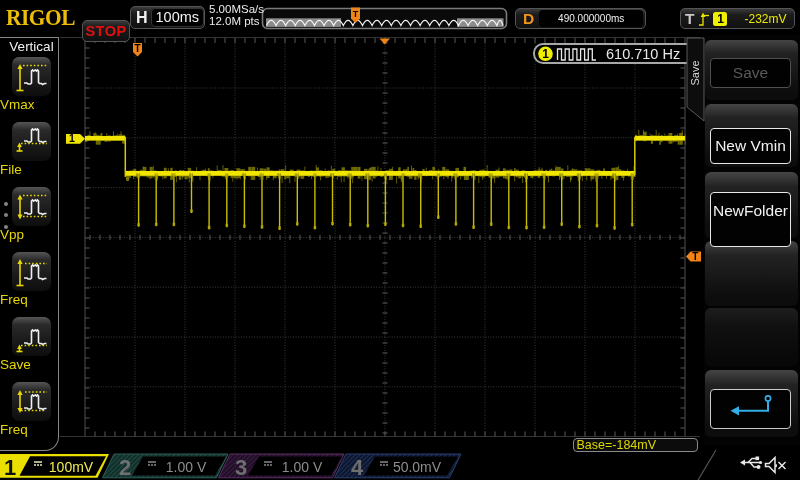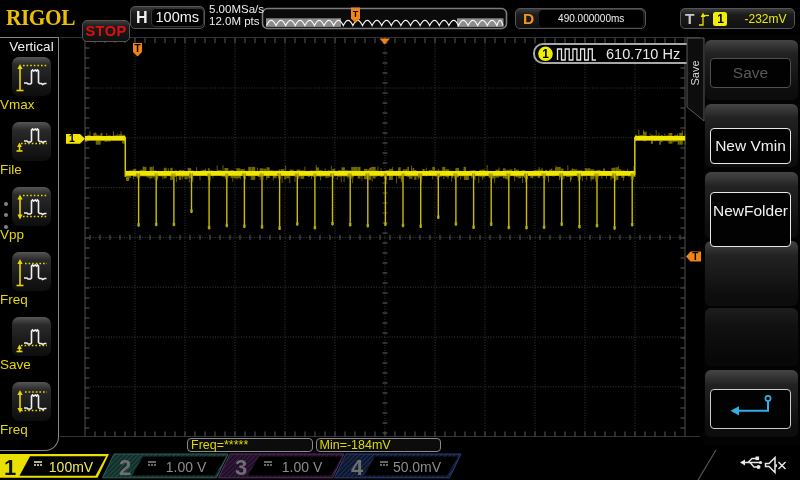--- a/index.html
+++ b/index.html
@@ -442,22 +442,21 @@
 </g>
 
 <g stroke="#e8e8e8" fill="none" stroke-width="1.5">
  <path d="M75.5 15.5h3.5l6-6v15l-6-6h-3.5z"></path>
  <path d="M85.5 16.5q1.6 1 0 2.5"></path>
  <line x1="88.5" y1="14" x2="95.5" y2="21"></line>
  <line x1="95.5" y1="14" x2="88.5" y2="21"></line>
 </g>
 </svg>
 
-    <div class="mbox" style="left:187.0px">Freq=*****</div>
-    <div class="mbox" style="left:315.5px">Min=-184mV</div>
+    <div class="mbox" style="left:572.5px">Base=-184mV</div>
 
 <svg style="position:absolute;left:0;top:452px;z-index:4" width="700" height="28" viewBox="0 0 700 28">
 <defs>
 <pattern id="h2" width="3.2" height="3.2" patternUnits="userSpaceOnUse" patternTransform="rotate(45)">
   <rect width="3.2" height="3.2" fill="#12312c"></rect>
           <line x1="0" y1="0" x2="0" y2="3.2" stroke="#2b564e" stroke-width="1.2"></line>
 </pattern>
 <pattern id="h3" width="3.2" height="3.2" patternUnits="userSpaceOnUse" patternTransform="rotate(45)">
   <rect width="3.2" height="3.2" fill="#220f28"></rect>
           <line x1="0" y1="0" x2="0" y2="3.2" stroke="#452452" stroke-width="1.2"></line>

